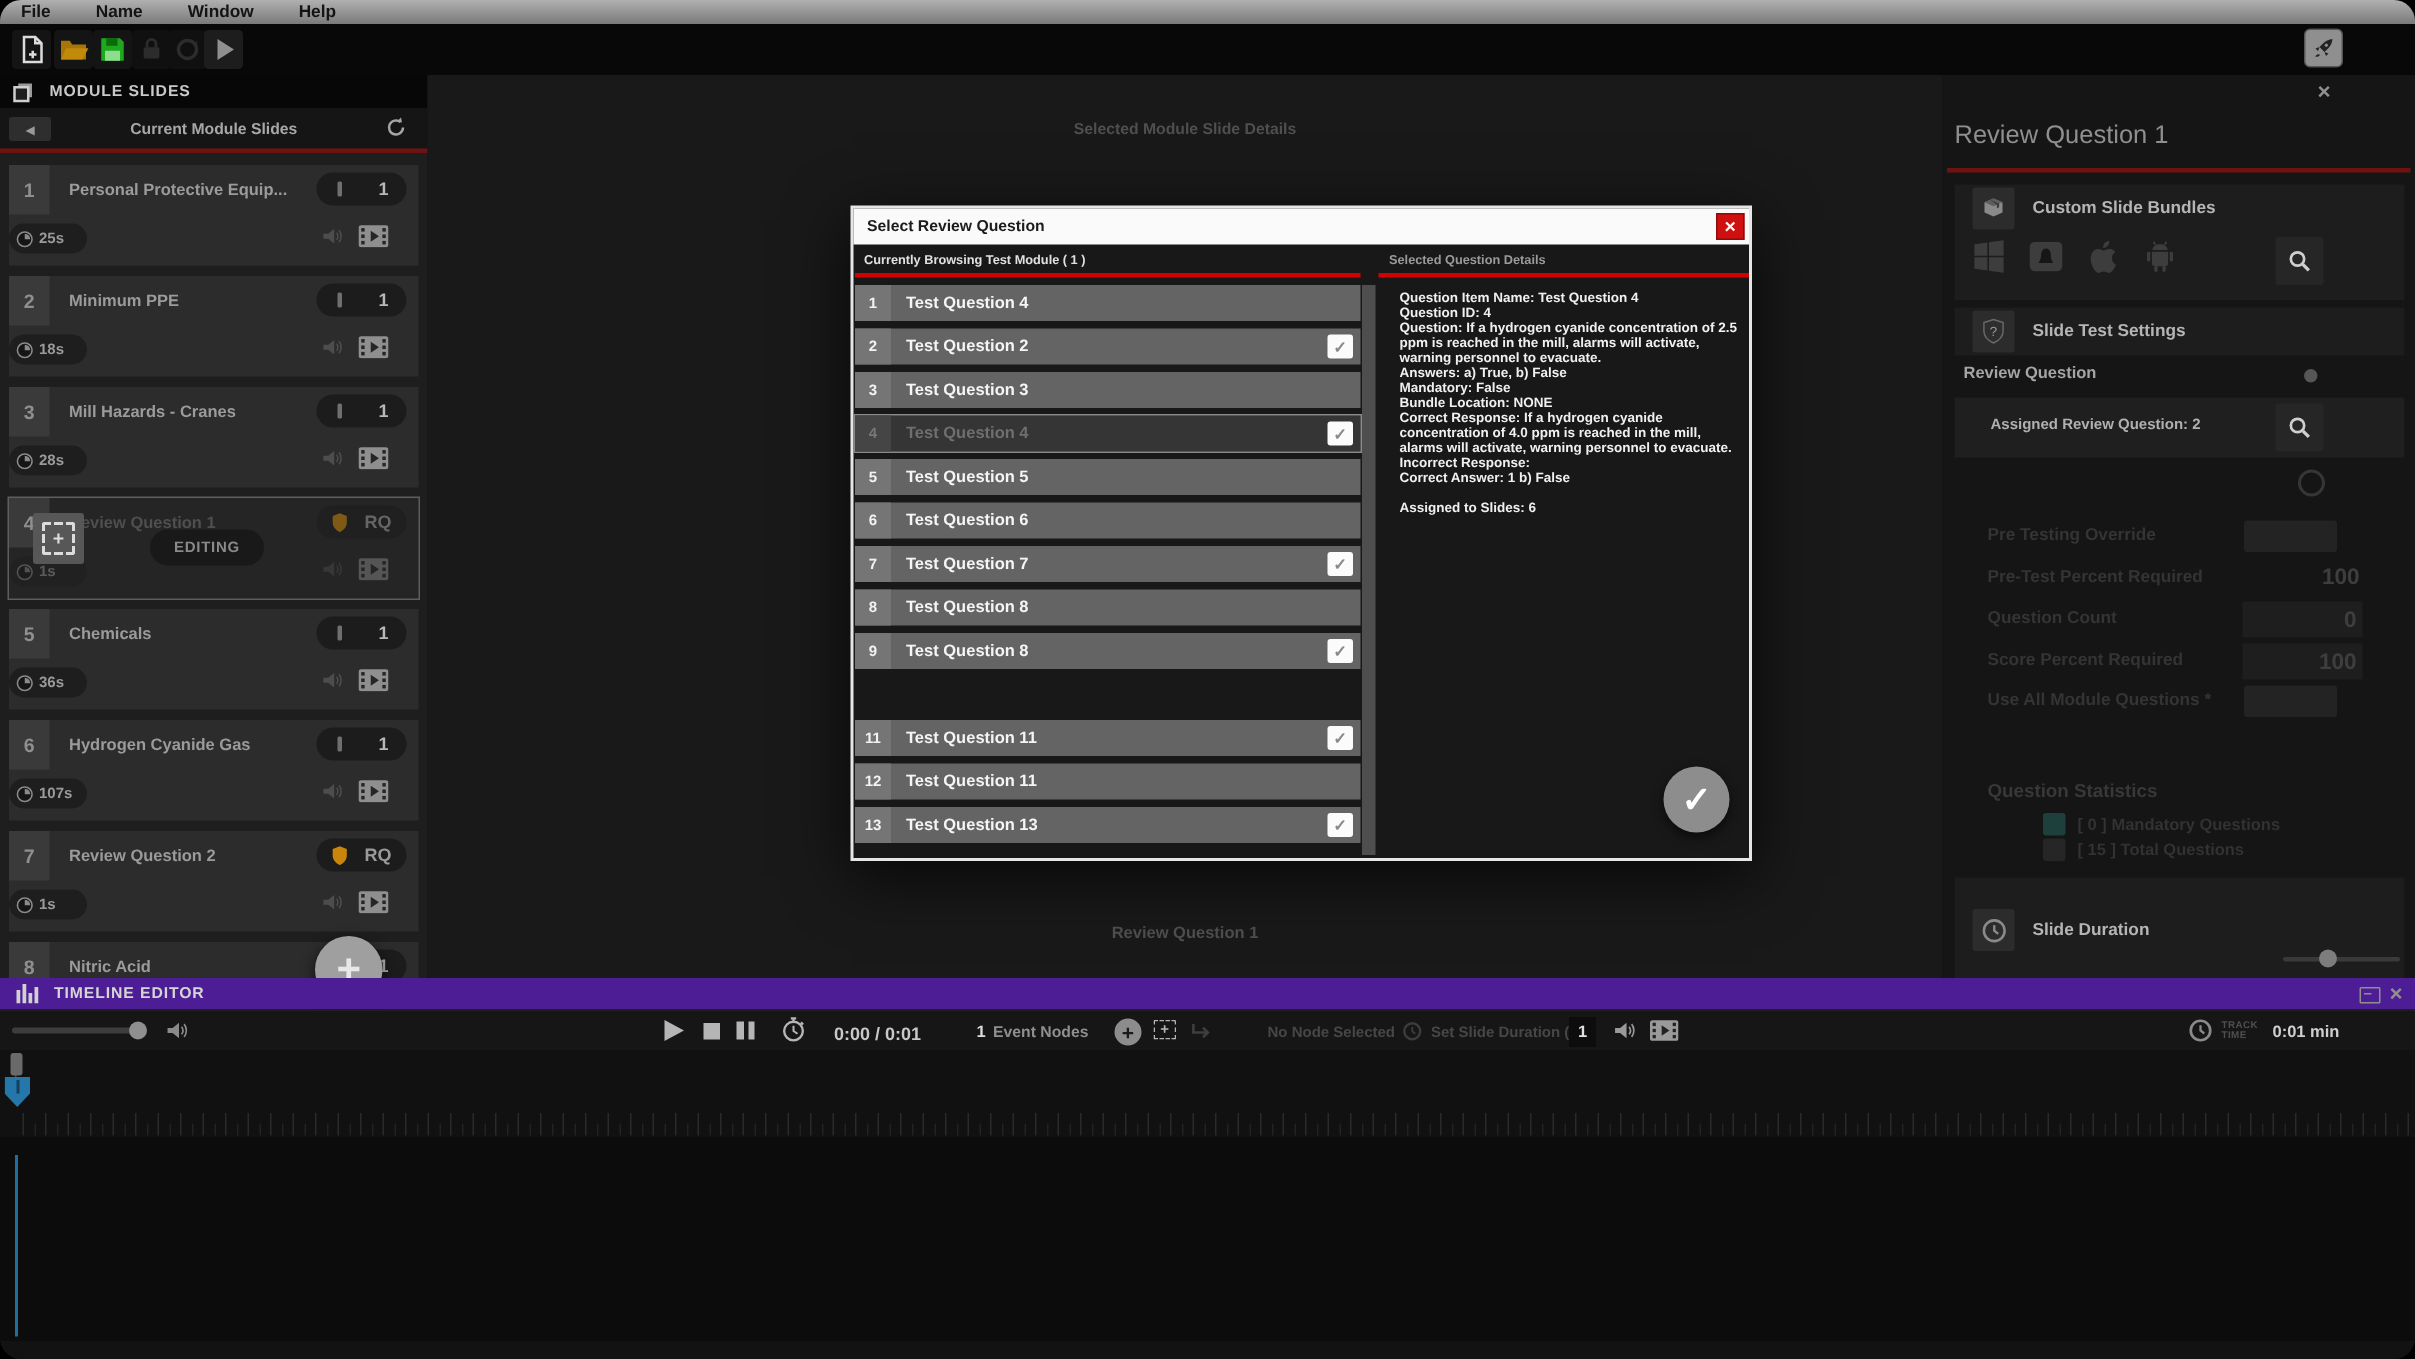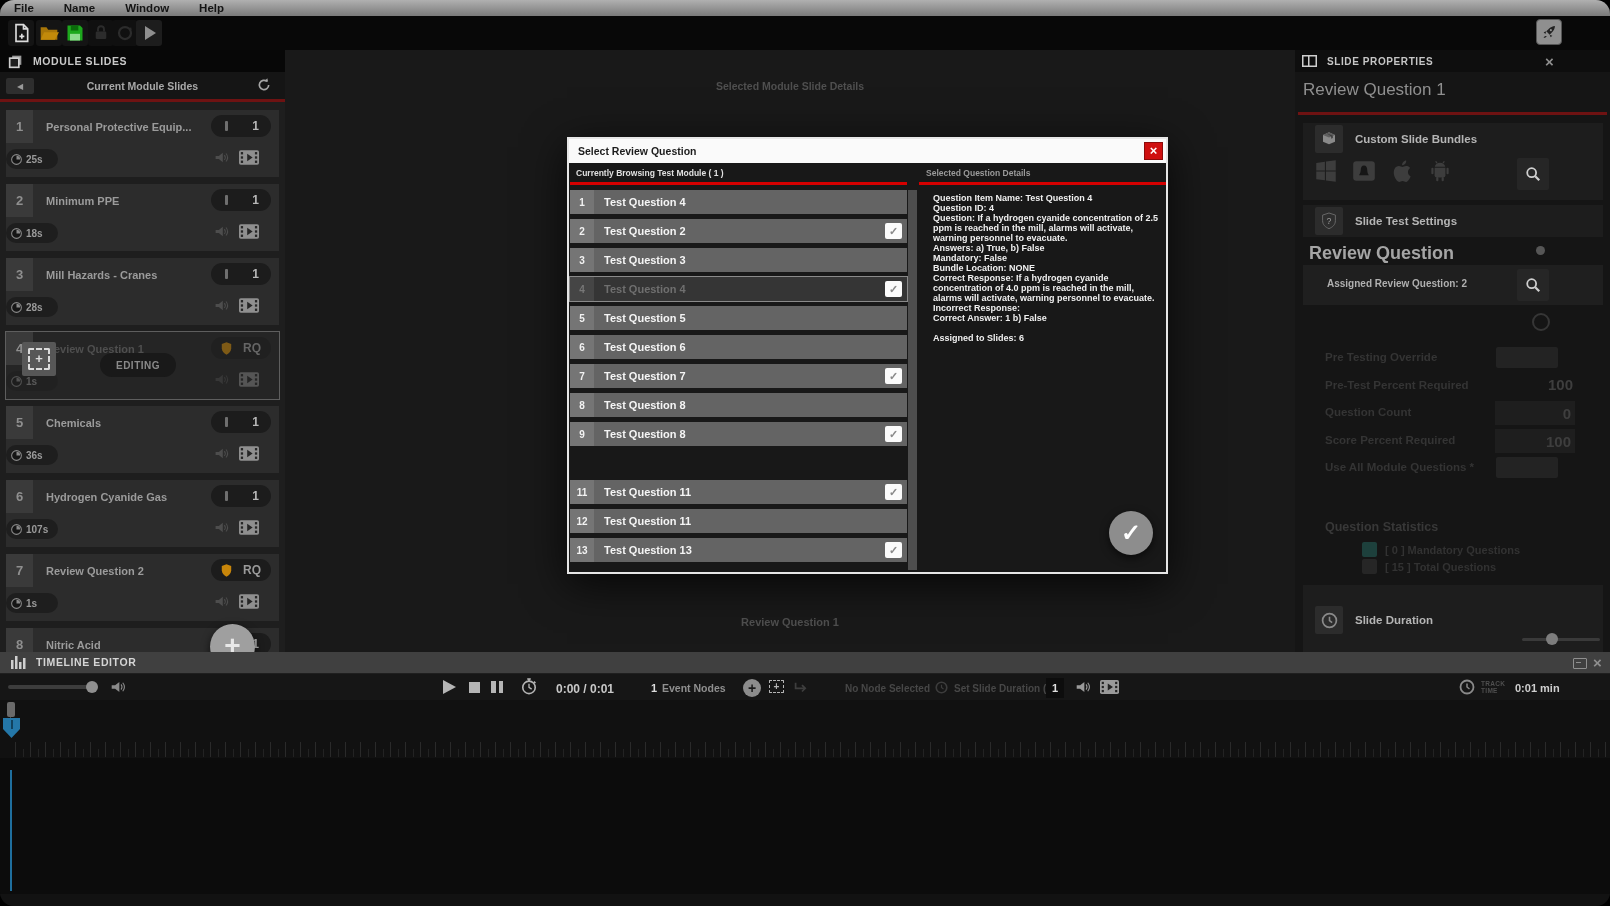--- a/index.html
+++ b/index.html
@@ -80,42 +80,42 @@
   .xclose{position:absolute;color:#8f8f8f;font-size:15px;font-weight:bold;line-height:1;}
   .sp-title{position:absolute;left:8px;top:30px;font-size:17px;color:#8f8f8f;}
   .sp-redline{position:absolute;left:3px;top:62px;width:309px;height:3px;background:#6e1212;}
   .sp-card{position:absolute;left:8px;width:300px;background:#1d1d1d;}
   .sp-sec-head{position:absolute;display:flex;align-items:center;gap:12px;}
   .icbox{width:28px;height:28px;background:#2c2c2c;border-radius:2px;display:flex;align-items:center;justify-content:center;}
   .sp-sec-lbl{font-size:11.5px;font-weight:bold;color:#b5b5b5;}
   .platrow{position:absolute;display:flex;gap:12px;align-items:center;}
   .searchbtn{position:absolute;width:32px;height:32px;background:#262626;border-radius:2px;
     display:flex;align-items:center;justify-content:center;}
-  .sp-row-lbl{position:absolute;font-size:18px;font-weight:bold;color:#a5a5a5;}
+  .sp-row-lbl{position:absolute;font-size:11px;font-weight:bold;color:#a5a5a5;}
   .radiodot{position:absolute;width:9px;height:9px;border-radius:50%;background:#565656;}
   .radioring{position:absolute;width:14px;height:14px;border-radius:50%;border:2.5px solid #363636;}
   .assigned-row{position:absolute;left:8px;top:215px;width:300px;height:40px;background:#1f1f1f;}
   .assigned-row .albl{position:absolute;left:24px;top:13px;font-size:10px;font-weight:bold;color:#b0b0b0;}
   .finaltest{position:absolute;left:8px;top:258px;width:300px;height:28px;background:#1b1b1b;}
   .finaltest .flbl{position:absolute;left:5px;top:5px;font-size:15px;font-weight:bold;color:#454545;}
   .dimfield{position:absolute;left:8px;width:300px;height:26px;}
   .dimfield .dl{position:absolute;left:22px;top:6px;font-size:11.5px;font-weight:bold;color:#343434;}
   .dimfield .dv{position:absolute;right:30px;top:3px;font-size:15px;font-weight:bold;color:#3e3e3e;}
   .dimfield .dcell{position:absolute;right:28px;top:1px;width:80px;height:24px;background:#1e1e1e;}
   .dimfield .dcell span{position:absolute;right:4px;top:4px;font-size:15px;font-weight:bold;color:#3e3e3e;}
   .dimfield .dbox{position:absolute;right:45px;top:2px;width:62px;height:21px;background:#232323;border-radius:2px;}
   .qstats-title{position:absolute;left:30px;font-size:12.5px;font-weight:bold;color:#383838;}
   .qstat-row{position:absolute;left:67px;display:flex;align-items:center;gap:8px;}
   .qstat-sq{width:15px;height:15px;border-radius:2px;}
   .qstat-lbl{font-size:11px;font-weight:bold;color:#323232;}
   .sd-slider-track{position:absolute;left:227px;top:588px;width:78px;height:3px;background:#3a3a3a;border-radius:2px;}
   .sd-slider-knob{position:absolute;left:251px;top:583px;width:12px;height:12px;border-radius:50%;background:#7d7d7d;}
 
   
-  .tl-header{left:0;top:652px;width:1610px;height:21px;background:#404040;}
+  .tl-header{left:0;top:652px;width:1610px;height:21px;background:#4c1d95;}
   .tl-header .lbl{position:absolute;left:36px;top:4px;font-size:10.5px;font-weight:bold;letter-spacing:.6px;color:#d5d5d5;}
   .tl-controls{left:0;top:673px;width:1610px;height:27px;background:#161616;border-top:1px solid #1f1f1f;box-sizing:border-box;}
   .voltrack{position:absolute;left:8px;top:11px;width:84px;height:4px;background:#3d3d3d;border-radius:2px;}
   .volknob{position:absolute;left:86px;top:7px;width:12px;height:12px;border-radius:50%;background:#8f8f8f;}
   .ctext{position:absolute;font-weight:bold;}
   .stopsq{position:absolute;width:11px;height:11px;background:#b5b5b5;}
   .pausebars{position:absolute;display:flex;gap:3px;}
   .pausebars i{width:4.5px;height:12px;background:#b5b5b5;}
   .playtri{position:absolute;width:0;height:0;border-left:13px solid #b5b5b5;border-top:7px solid transparent;border-bottom:7px solid transparent;}
   .pluscirc{position:absolute;width:18px;height:18px;border-radius:50%;background:#8c8c8c;color:#1a1a1a;
@@ -530,29 +530,20 @@
         <span class="pl">+</span>
       </div>
   </div>
 
   <div class="abs panel-center">
     <div class="c-head">Selected Module Slide Details</div>
     <div class="c-foot">Review Question 1</div>
   </div>
 
   <div class="abs panel-right">
-    <div class="sp-head">
-      <span>
-        <svg width="15" height="12" viewBox="0 0 20 16">
-            <rect x="1" y="1" width="18" height="14" fill="none" stroke="#cfcfcf" stroke-width="2"></rect>
-            <line x1="9" y1="1" x2="9" y2="15" stroke="#cfcfcf" stroke-width="2"></line>
-          </svg>
-      </span>
-      <span class="lbl">SLIDE PROPERTIES</span>
-    </div>
     <span class="xclose" style="left:250px;top:4px;">×</span>
     <div class="sp-title">Review Question 1</div>
     <div class="sp-redline"></div>
 
     <div class="sp-card" style="top:73px;height:77px;"></div>
     <div class="sp-sec-head" style="left:20px;top:75px;">
       <span class="icbox">
         <svg width="18" height="18" viewBox="0 0 24 24">
             <path fill="#8a8a8a" d="M12 3l8 3.5v9L12 19l-8-3.5v-9z"></path>
             <path fill="#5e5e5e" d="M12 3l8 3.5-8 3.5-8-3.5z"></path>

